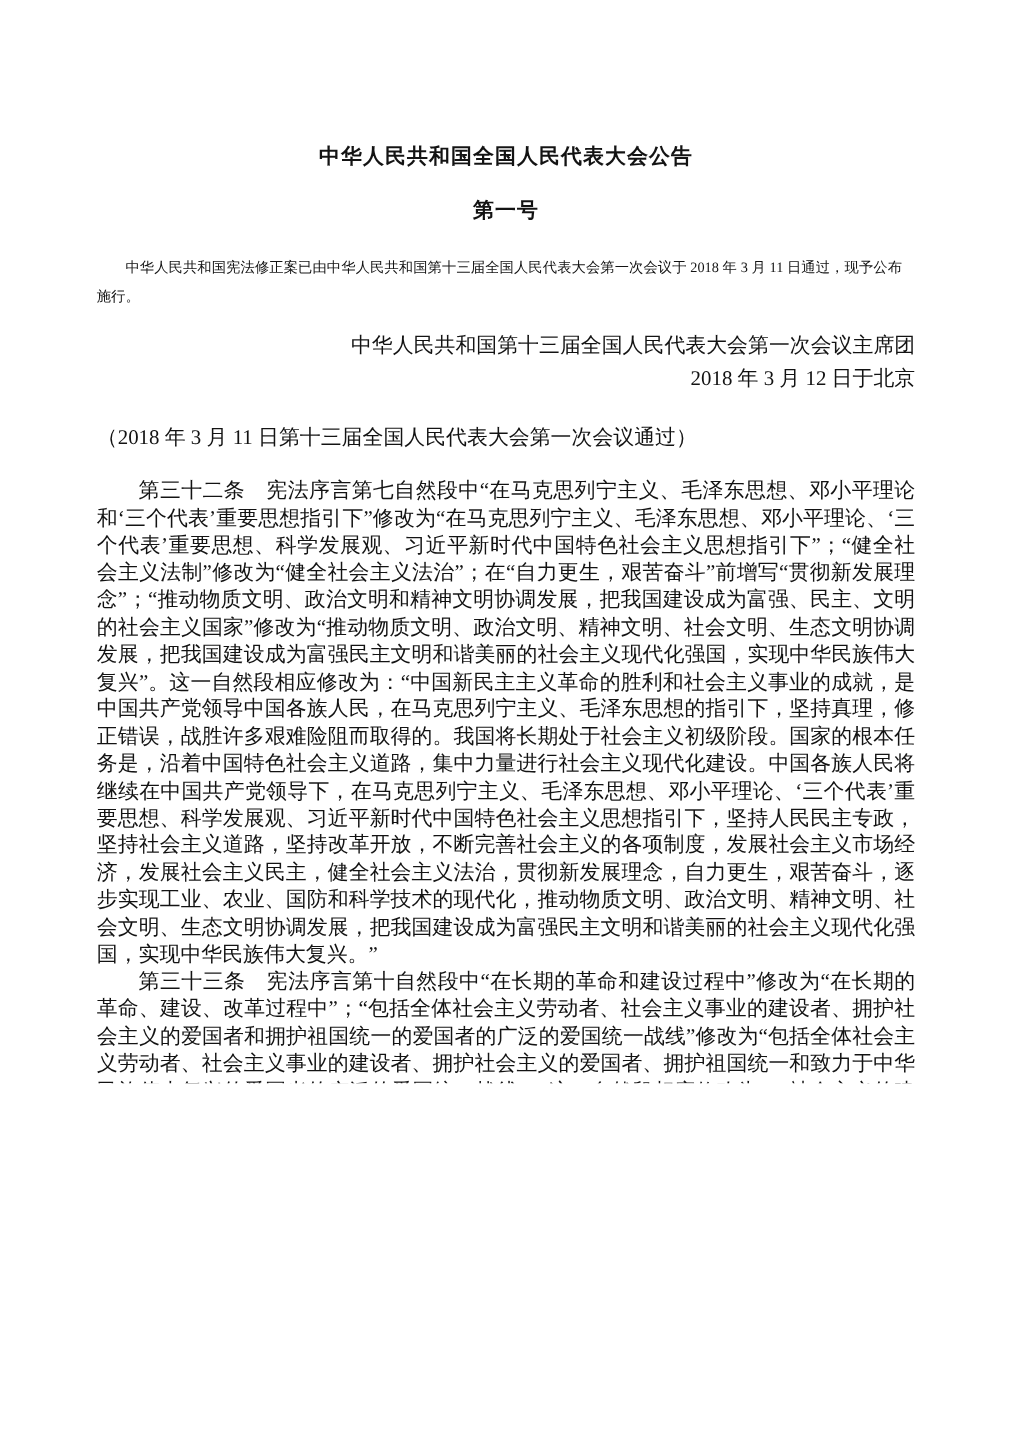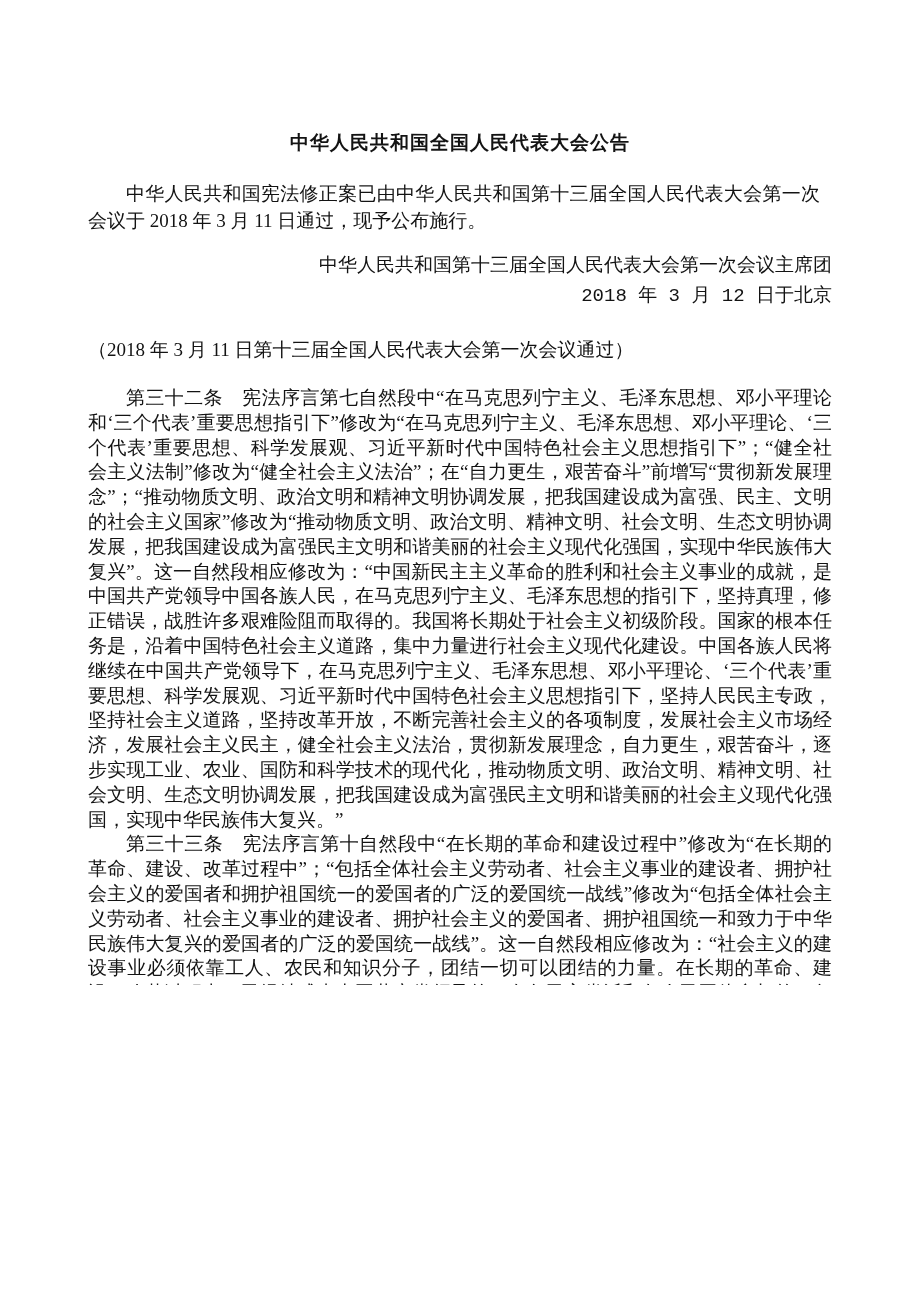--- a/index.html
+++ b/index.html
@@ -34,29 +34,28 @@
   .announcement-number {
     margin: 29px 0 0 0;
     font-size: 19px;
     line-height: 20px;
     font-weight: bold;
     text-align: center;
     letter-spacing: 1px;
   }
   .announcement-body {
     margin: 27px 12px 0 0;
-    font-size: 19px;
+    font-size: 13px;
     line-height: 27px;
     text-align: justify;
     text-indent: 2em;
     word-break: break-all;
   }
   .signature-block {
     margin: 17px 0 0 0;
-    font-family: Liberation Mono, monospace;
   }
   .signature-line {
     margin: 0;
     font-size: 19px;
     line-height: 30px;
     text-align: right;
   }
   .amendment-title {
     margin: 29px 0 0 0;
     font-size: 19px;
@@ -96,20 +95,21 @@
   }
 </style>
 </head>
 <body>
 
 <div class="page">
   <div class="content">
 
     <h1 class="announcement-title">中华人民共和国全国人民代表大会公告</h1>
 
+    <h2 class="announcement-number">第一号</h2>
 
     <p class="announcement-body">中华人民共和国宪法修正案已由中华人民共和国第十三届全国人民代表大会第一次会议于 2018 年 3 月 11 日通过，现予公布施行。</p>
 
     <div class="signature-block">
       <p class="signature-line">中华人民共和国第十三届全国人民代表大会第一次会议主席团</p>
       <p class="signature-line">2018 年 3 月 12 日于北京</p>
     </div>
 
 
     <p class="amendment-subtitle">（2018 年 3 月 11 日第十三届全国人民代表大会第一次会议通过）</p>

